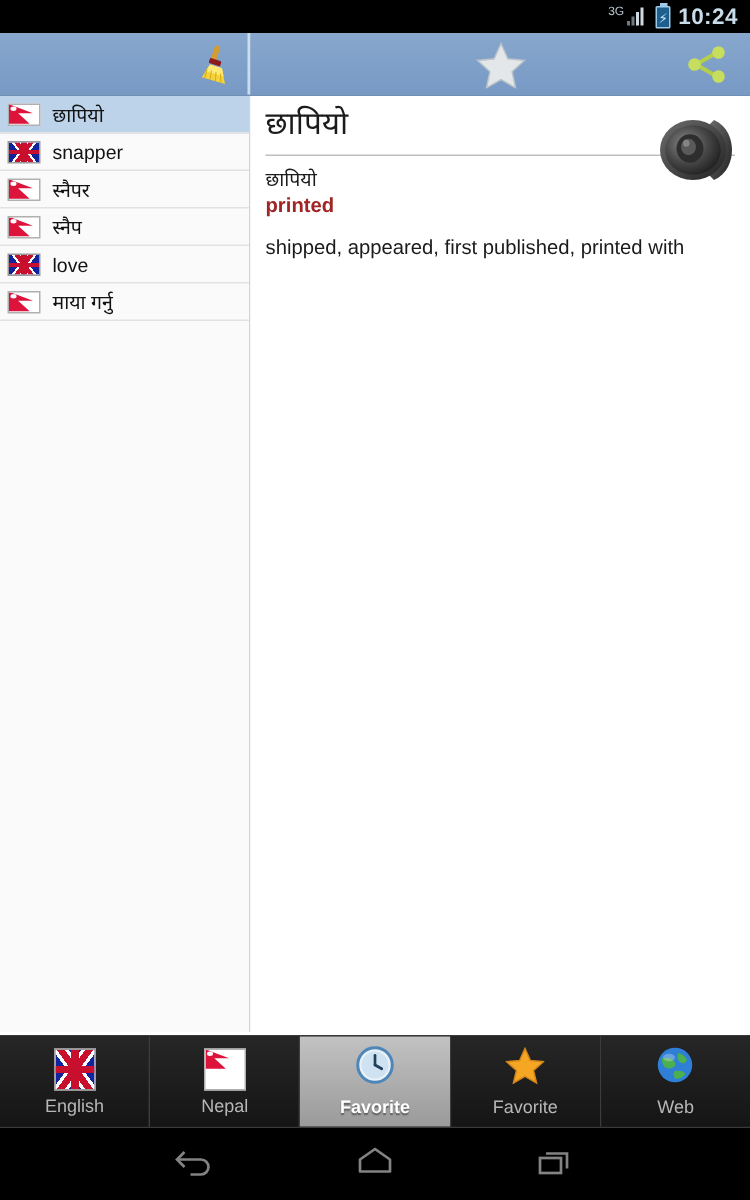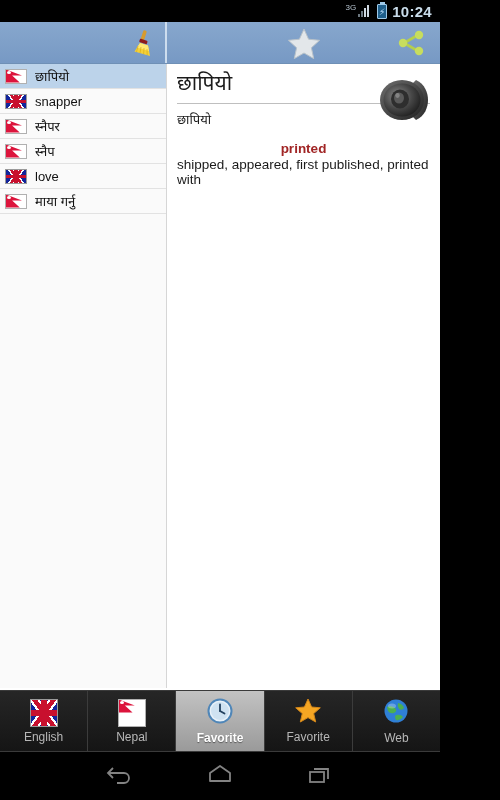--- a/index.html
+++ b/index.html
@@ -2,21 +2,21 @@
 <html><head>
 <meta charset="utf-8">
 <style>
   * { box-sizing: border-box; margin: 0; padding: 0; }
   html, body {
     width: 500px; height: 800px;
     background: #000;
     font-family: "Liberation Sans", "DejaVu Sans", sans-serif;
     overflow: hidden;
   }
-  #screen { position: relative; width: 440px; height: 800px; background: #fff; }
+  #screen { position: relative; width: 500px; height: 800px; background: #fff; }
 
   
   .statusbar {
     height: 22px; background: #000; color: #d8e6f2;
     display: flex; align-items: center; justify-content: flex-end;
     padding-right: 8px; gap: 5px;
   }
   .sb-3g { font-size: 8px; color: #b9c6d2; line-height: 1; margin-right: -3px; align-self: flex-start; margin-top: 4px;}
   .sig { display: inline-block; position: relative; width: 14px; height: 12px; }
   .sig i { position: absolute; bottom: 0; width: 2px; background: #cfd9e2; display:block; }
@@ -74,22 +74,22 @@
   }
   .flag.np:after {
     content:""; position:absolute; left:1px; top:1px; width:4px; height:3px;
     background:#fff; border-radius:50%;
   }
 
   .detail-pane { flex:1; background:#ffffff; padding: 6px 10px 0 8px; position:relative; }
   .headword { font-size: 21px; color:#1b1b1b; line-height: 1.25; padding-left:2px;}
   .hr { height:1px; background:#bfbfbf; margin: 7px 0 6px 2px; }
   .def-src { font-size: 13px; color:#1b1b1b; padding-left:2px; }
-  .def-main { font-size: 13.5px; color:#a12525; font-weight:bold; padding-left:2px; margin-top:13px;text-align:center;}
-  .def-extra { font-size: 13.5px; color:#1b1b1b; padding-left:2px; margin-top:1px;}
+  .def-main { font-size: 13.5px; color:#a12525; font-weight:bold; padding-left:2px; margin-top:1px;}
+  .def-extra { font-size: 13.5px; color:#1b1b1b; padding-left:2px; margin-top:13px;}
   .speaker { position:absolute; right:8px; top:10px; cursor:pointer; }
 
   
   .tabbar { position:absolute; left:0; right:0; bottom:48px; height:62px;
             display:flex; background:#0b0b0b; border-top:1px solid #3a3a3a;
             border-bottom:1px solid #3a3a3a; }
   .tab { flex:1; display:flex; flex-direction:column; align-items:center;
          justify-content:center; gap:3px; border-right:1px solid #3c3c3c;
          background: linear-gradient(#262626,#151515); cursor:pointer; }
   .tab:last-child { border-right:none; }

